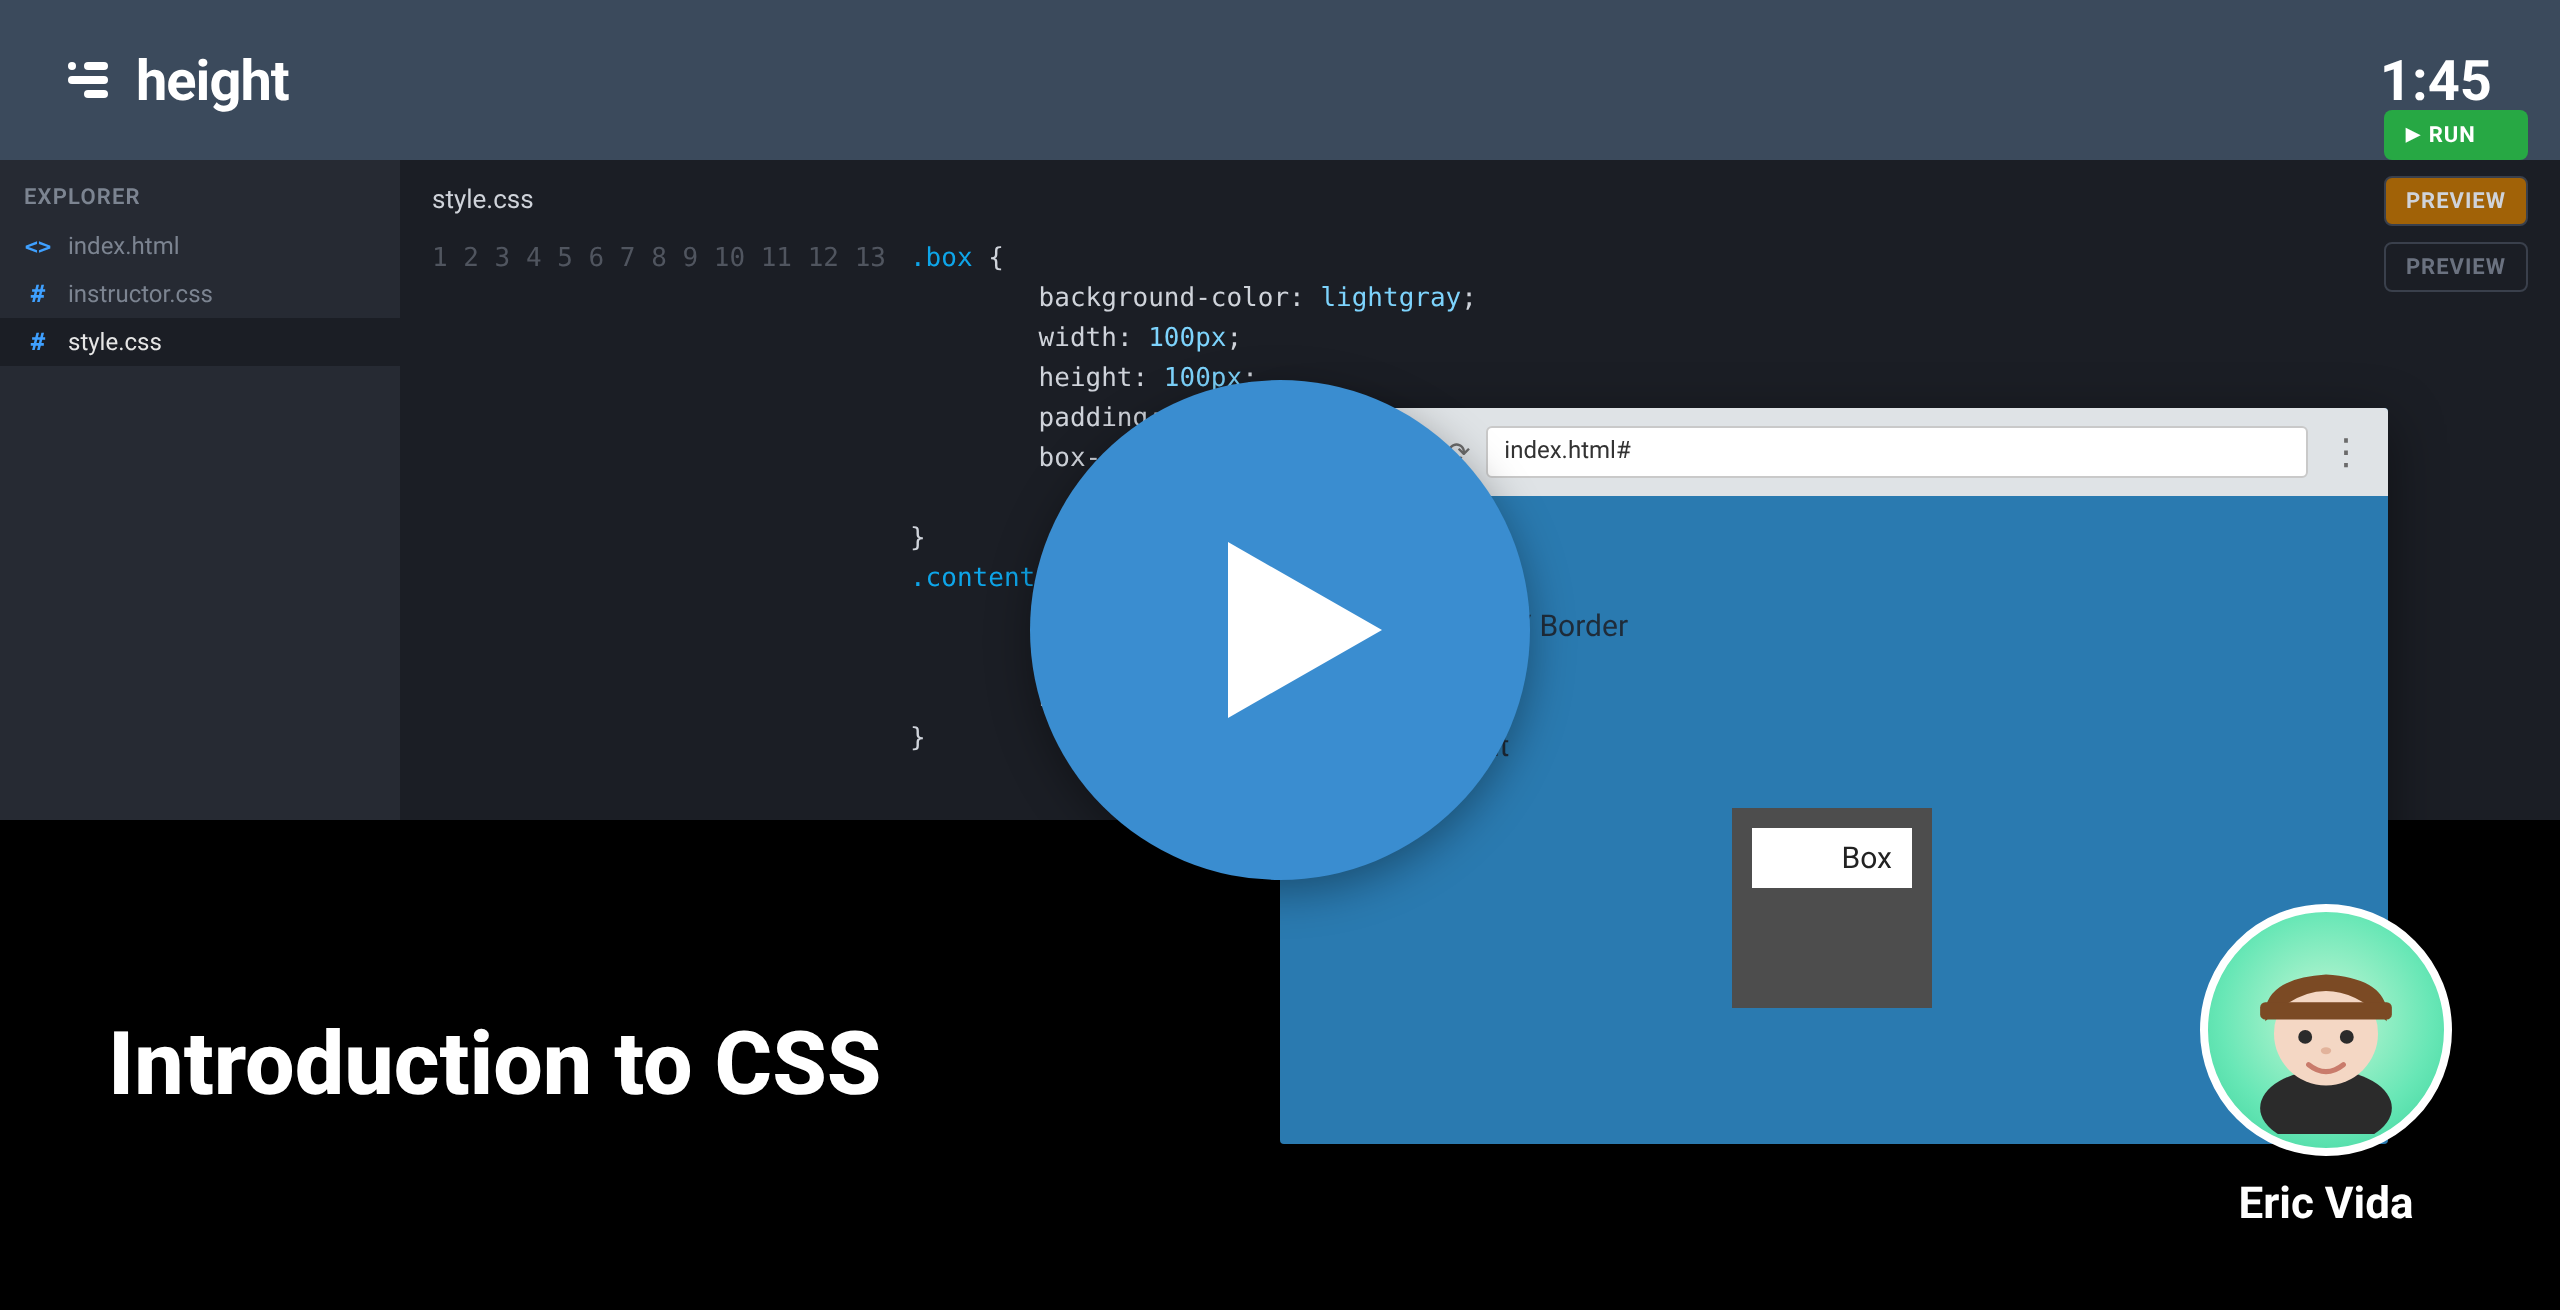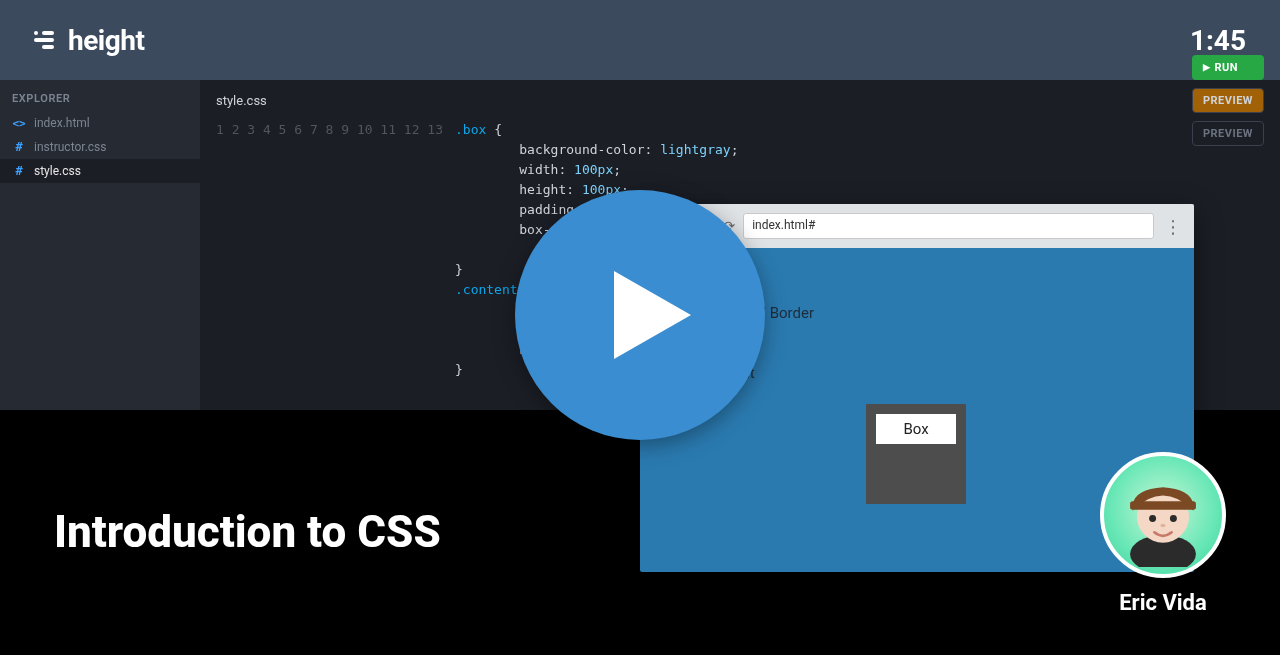--- a/index.html
+++ b/index.html
@@ -55,21 +55,21 @@
   .pv-nav { display: flex; align-items: center; gap: 6px; color: #6b6b6b; }
   .pv-nav span { font-size: 14px; }
   .pv-url { flex: 1; background: #fff; border: 1px solid #c9c9c9; border-radius: 3px; height: 26px; display: flex; align-items: flex-start; padding: 4px 8px; font-size: 12px; color: #333; }
   .pv-menu { color: #6b6b6b; font-size: 18px; padding: 0 2px; }
   .pv-body { padding: 24px 28px; color: #1c4c70; position: relative; }
   .legend { display: flex; flex-direction: column; gap: 8px; font-size: 15px; color: #273c52; }
   .lg { display: flex; align-items: center; gap: 12px; color: #1f2c3a; }
   .lg .sw { width: 22px; height: 22px; border-radius: 50%; }
   .sw1 { background: rgba(0,0,0,.25); } .sw2 { background: #fff; } .sw3 { background: #ccc; } .sw4 { background: #eaeaea; }
   .demo-box { position: absolute; left: 226px; top: 156px; width: 100px; height: 100px; background: #4d4d4d; padding: 10px; }
-  .demo-content { background: #fff; color: #222; font-size: 15px; padding: 6px 10px; text-align: center; }
+  .demo-content { background: #fff; color: #222; font-size: 15px; padding: 6px 10px; text-align: right; }
 
   
   .play { position: absolute; left: 515px; top: 190px; width: 250px; height: 250px; border-radius: 50%; background: #3a8dd0; display: flex; align-items: center; justify-content: center; box-shadow: 0 6px 22px rgba(0,0,0,.35); cursor: pointer; }
   .play svg { width: 110px; height: 110px; margin-left: 14px; }
 
   
   .course-title { position: absolute; left: 54px; top: 506px; font-size: 44px; font-weight: 800; color: #fff; }
 
   
   .instructor { position: absolute; right: 54px; top: 452px; display: flex; flex-direction: column; align-items: center; gap: 12px; }

